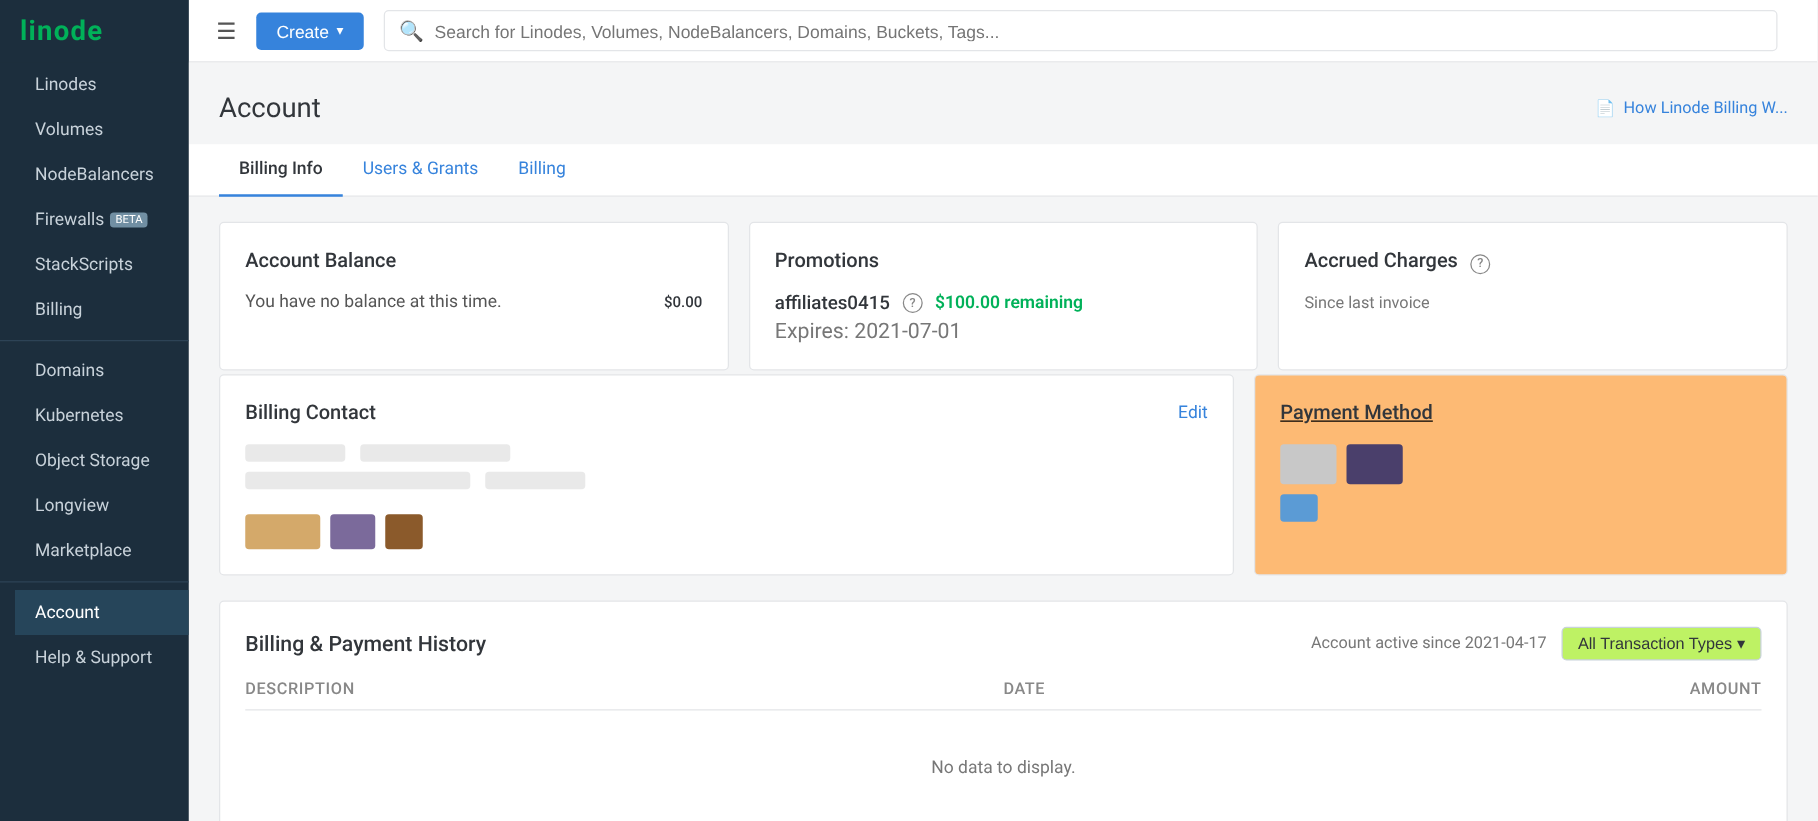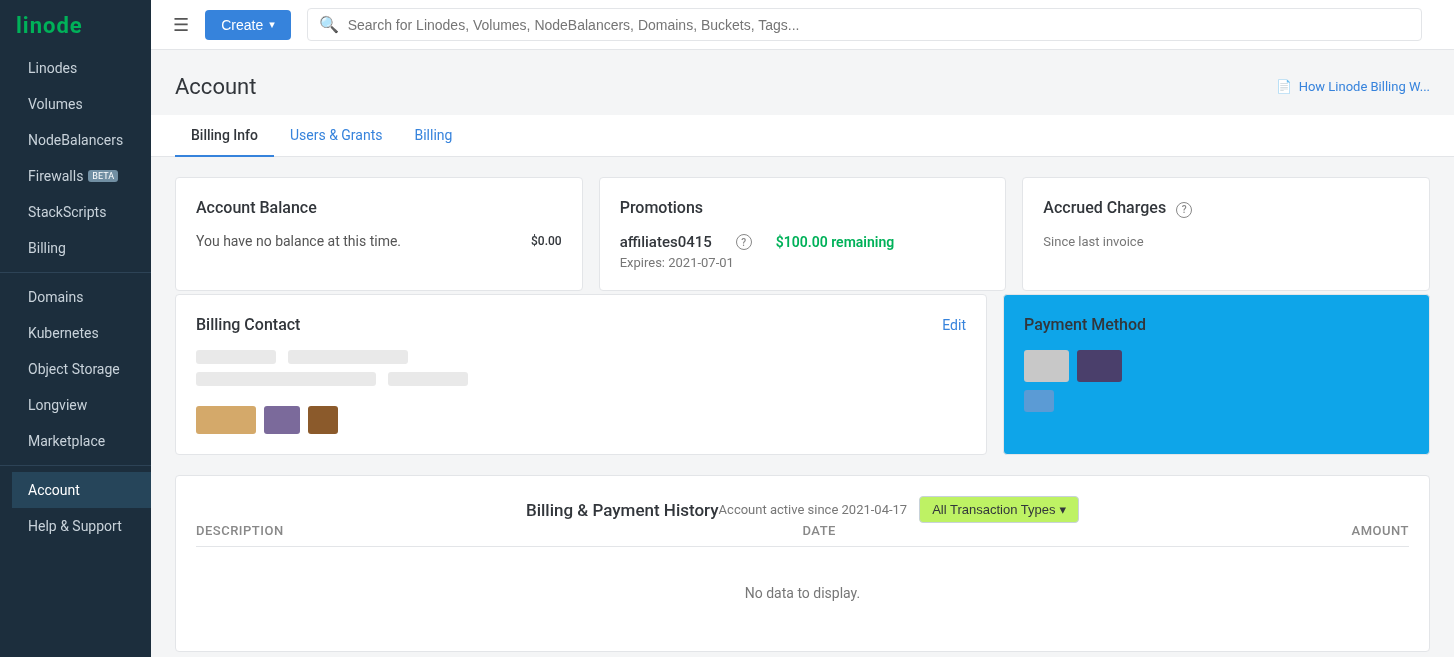--- a/index.html
+++ b/index.html
@@ -182,29 +182,29 @@
       font-size: 12px;
       color: #32363b;
       font-weight: 500;
     }
     .promo-code {
       font-size: 15px;
       color: #32363b;
       font-weight: 500;
       display: flex;
       align-items: center;
-      gap: 24px;
+      gap: 10px;
     }
     .promo-remaining {
       color: #00b159;
       font-weight: 600;
       font-size: 14px;
     }
     .promo-expires {
-      font-size: 13px;
+      font-size: 17px;
       color: #777;
       margin-top: 4px;
     }
     .since-last { font-size: 13px; color: #777; }
     .help-icon {
       display: inline-flex;
       align-items: center;
       justify-content: center;
       width: 16px;
       height: 16px;
@@ -222,25 +222,26 @@
       margin-bottom: 20px;
     }
     .billing-contact-card {
       background: #fff;
       border-radius: 4px;
       border: 1px solid #e3e5e8;
       padding: 20px;
       flex: 2;
     }
     .payment-method-card {
-      background: #0ea5e9;
+      background: #fdba74;
       border-radius: 4px;
       border: 1px solid #e3e5e8;
       padding: 20px;
       flex: 1;
+      text-decoration: underline;
     }
     .card-header-row {
       display: flex;
       justify-content: space-between;
       align-items: center;
       margin-bottom: 16px;
     }
     .edit-link {
       color: #3683dc;
       font-size: 14px;
@@ -296,22 +297,23 @@
 
     
     .history-section {
       background: #fff;
       border-radius: 4px;
       border: 1px solid #e3e5e8;
       padding: 20px;
     }
     .history-header {
       display: flex;
-      justify-content: center;
-      align-items: center;
+      justify-content: space-between;
+      align-items: center;
+      margin-bottom: 16px;
     }
     .history-title {
       font-size: 17px;
       font-weight: 500;
       color: #32363b;
     }
     .history-meta {
       font-size: 13px;
       color: #777;
       display: flex;

